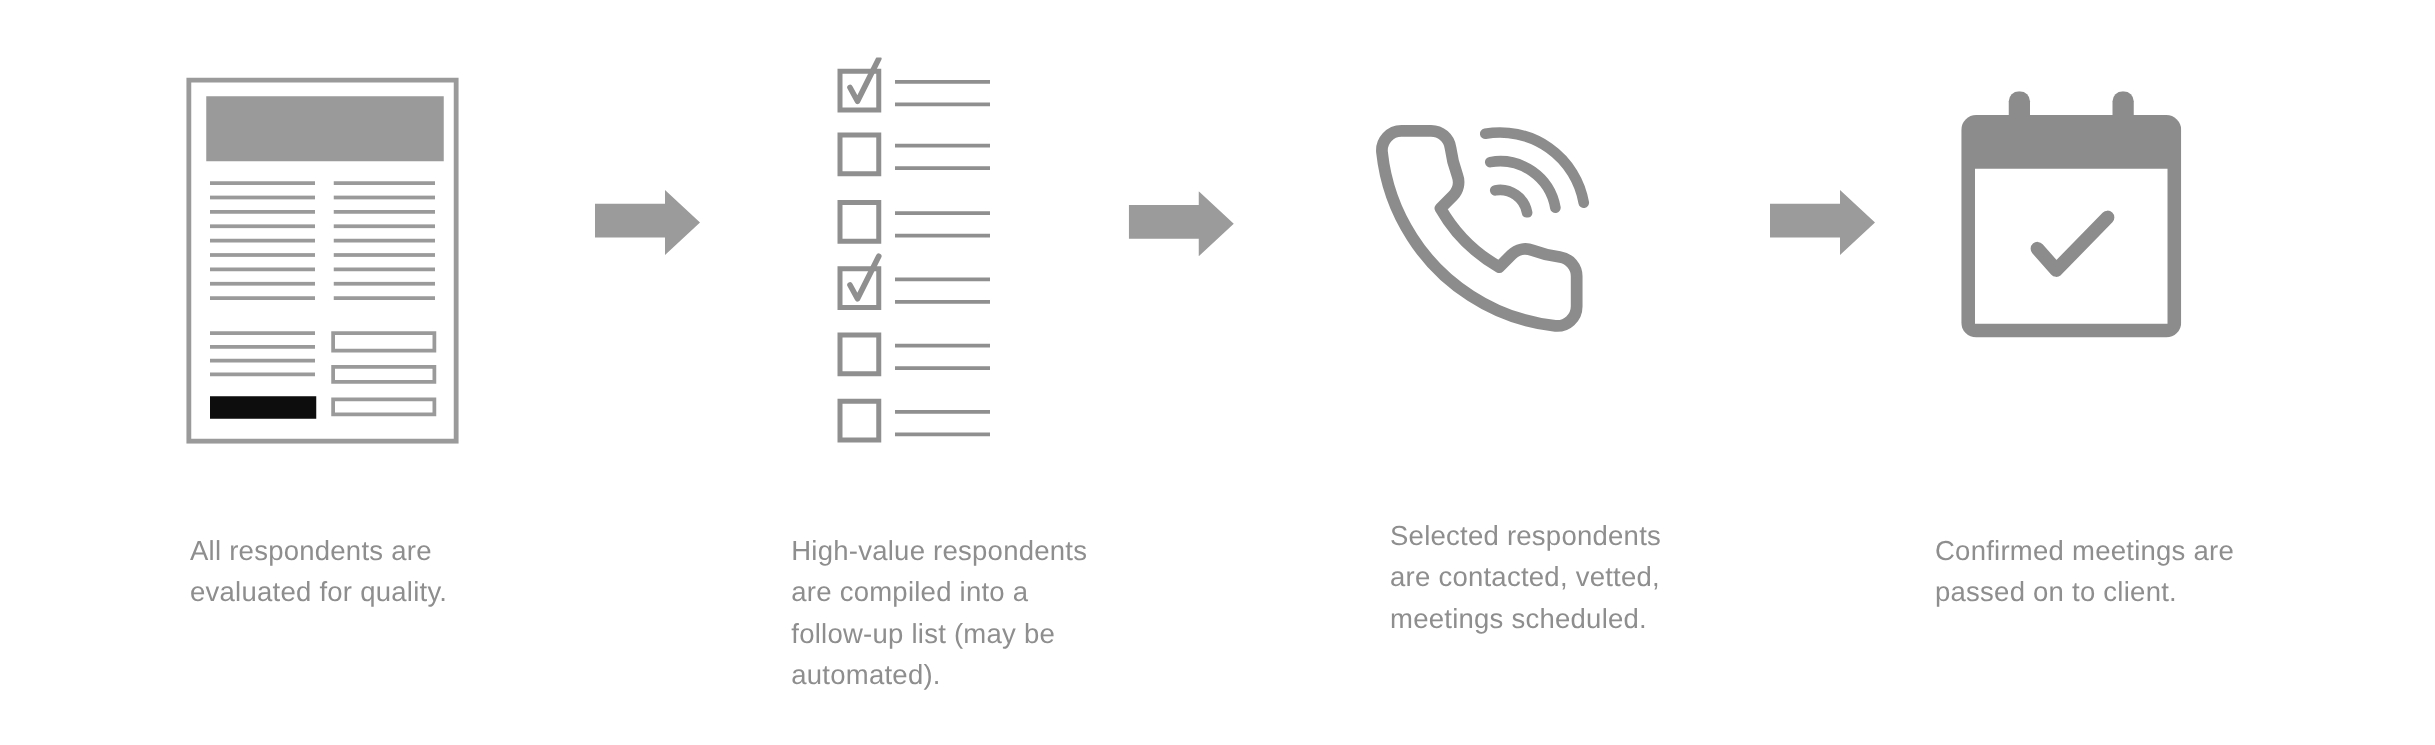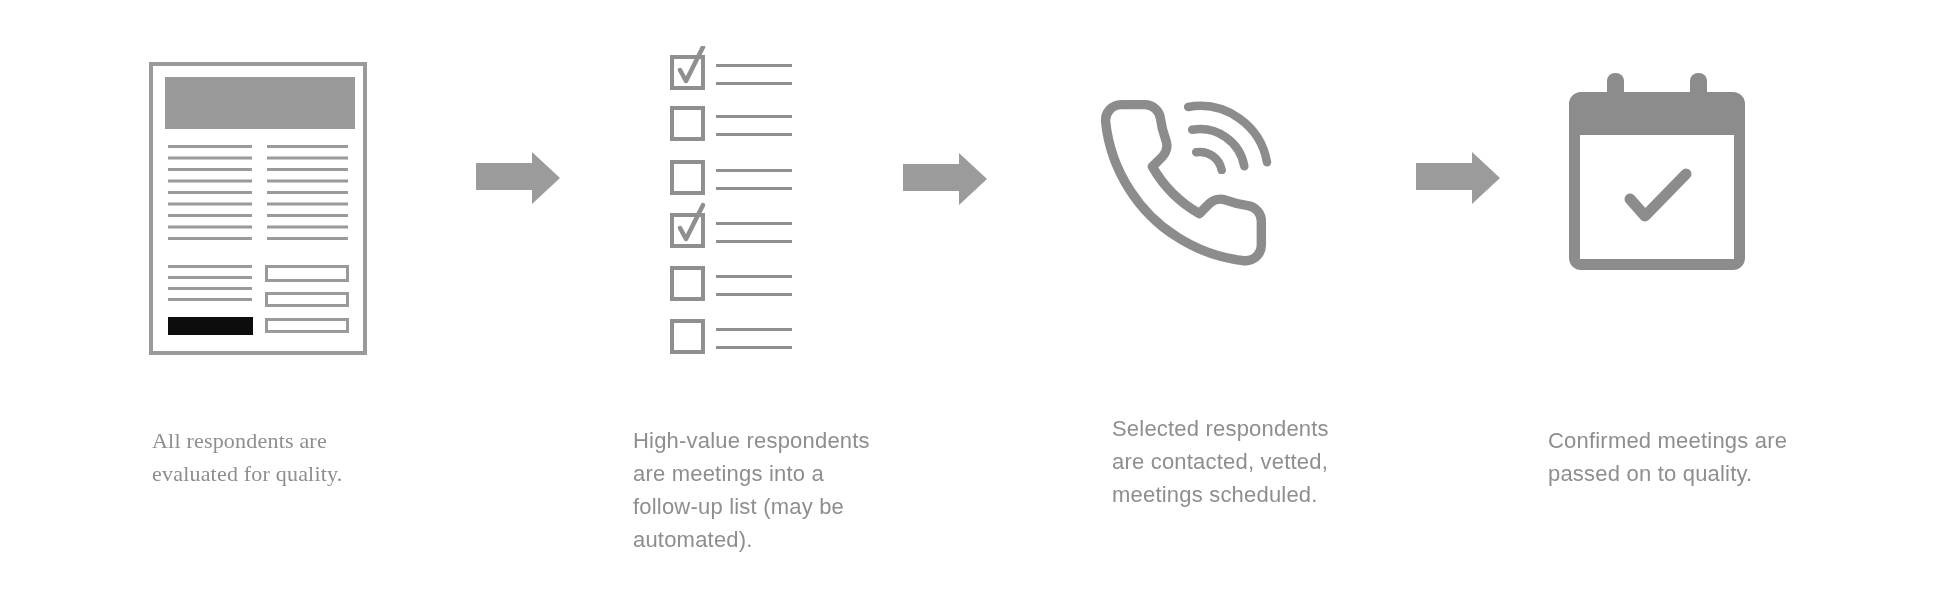--- a/index.html
+++ b/index.html
@@ -59,21 +59,21 @@
         <rect x="19" y="225" width="84" height="3"></rect>
           <rect x="19" y="236" width="84" height="3"></rect>
       </g>
       <g fill="#ffffff" stroke="#9a9a9a" stroke-width="3">
         <rect x="117.5" y="204.5" width="81" height="14"></rect>
         <rect x="117.5" y="231.5" width="81" height="12"></rect>
         <rect x="117.5" y="257.5" width="81" height="12"></rect>
       </g>
       <rect x="19" y="255" width="85" height="18" fill="#0d0d0d"></rect>
     </svg>
-    <div class="caption" style="left:3px;top:362px;font-family:Liberation Serif, serif;">All respondents are
+    <div class="caption" style="left:3px;top:362px;">All respondents are
 evaluated for quality.</div>
   </div>
 
   <svg class="abs" style="left:476px;top:152px;" width="85" height="52" viewBox="0 0 85 52">
     <polygon points="0,11 56,11 56,0 84,26 56,52 56,38 0,38" fill="#9b9b9b"></polygon>
   </svg>
 
   <div class="step" style="left:633px;top:46px;">
     <svg class="abs" style="left:30px;top:0;" width="132" height="312" viewBox="0 0 132 312">
       <g stroke="#8f8f8f" stroke-width="4" fill="none">
@@ -97,21 +97,21 @@
           <rect x="53" y="141" width="76" height="3"></rect>
         <rect x="53" y="176" width="76" height="3"></rect>
           <rect x="53" y="194" width="76" height="3"></rect>
         <rect x="53" y="229" width="76" height="3"></rect>
           <rect x="53" y="247" width="76" height="3"></rect>
         <rect x="53" y="282" width="76" height="3"></rect>
           <rect x="53" y="300" width="76" height="3"></rect>
       </g>
     </svg>
     <div class="caption" style="left:0;top:378px;">High-value respondents
-are meetings into a
+are compiled into a
 follow-up list (may be
 automated).</div>
   </div>
 
   <svg class="abs" style="left:903px;top:153px;" width="85" height="52" viewBox="0 0 85 52">
     <polygon points="0,11 56,11 56,0 84,26 56,52 56,38 0,38" fill="#9b9b9b"></polygon>
   </svg>
 
   <div class="step" style="left:1089px;top:89px;">
     <svg class="abs" style="left:0;top:0;" width="188" height="188" viewBox="0 0 24 24">
@@ -135,16 +135,16 @@
 
   <div class="step" style="left:1548px;top:73px;">
     <svg class="abs" style="left:21px;top:0;" width="176" height="197" viewBox="0 0 176 197">
       <rect x="38" y="0" width="17" height="36" rx="8" fill="#8c8c8c"></rect>
       <rect x="121" y="0" width="17" height="36" rx="8" fill="#8c8c8c"></rect>
       <rect x="0" y="19" width="176" height="178" rx="12" fill="#8c8c8c"></rect>
       <rect x="11" y="62" width="154" height="124" fill="#ffffff"></rect>
       <polyline points="61,126 76,143 117,101" fill="none" stroke="#8c8c8c" stroke-width="11" stroke-linecap="round" stroke-linejoin="round"></polyline>
     </svg>
     <div class="caption" style="left:0;top:351px;">Confirmed meetings are
-passed on to quality.</div>
+passed on to client.</div>
   </div>
 
 </div>
 
 </body></html>

